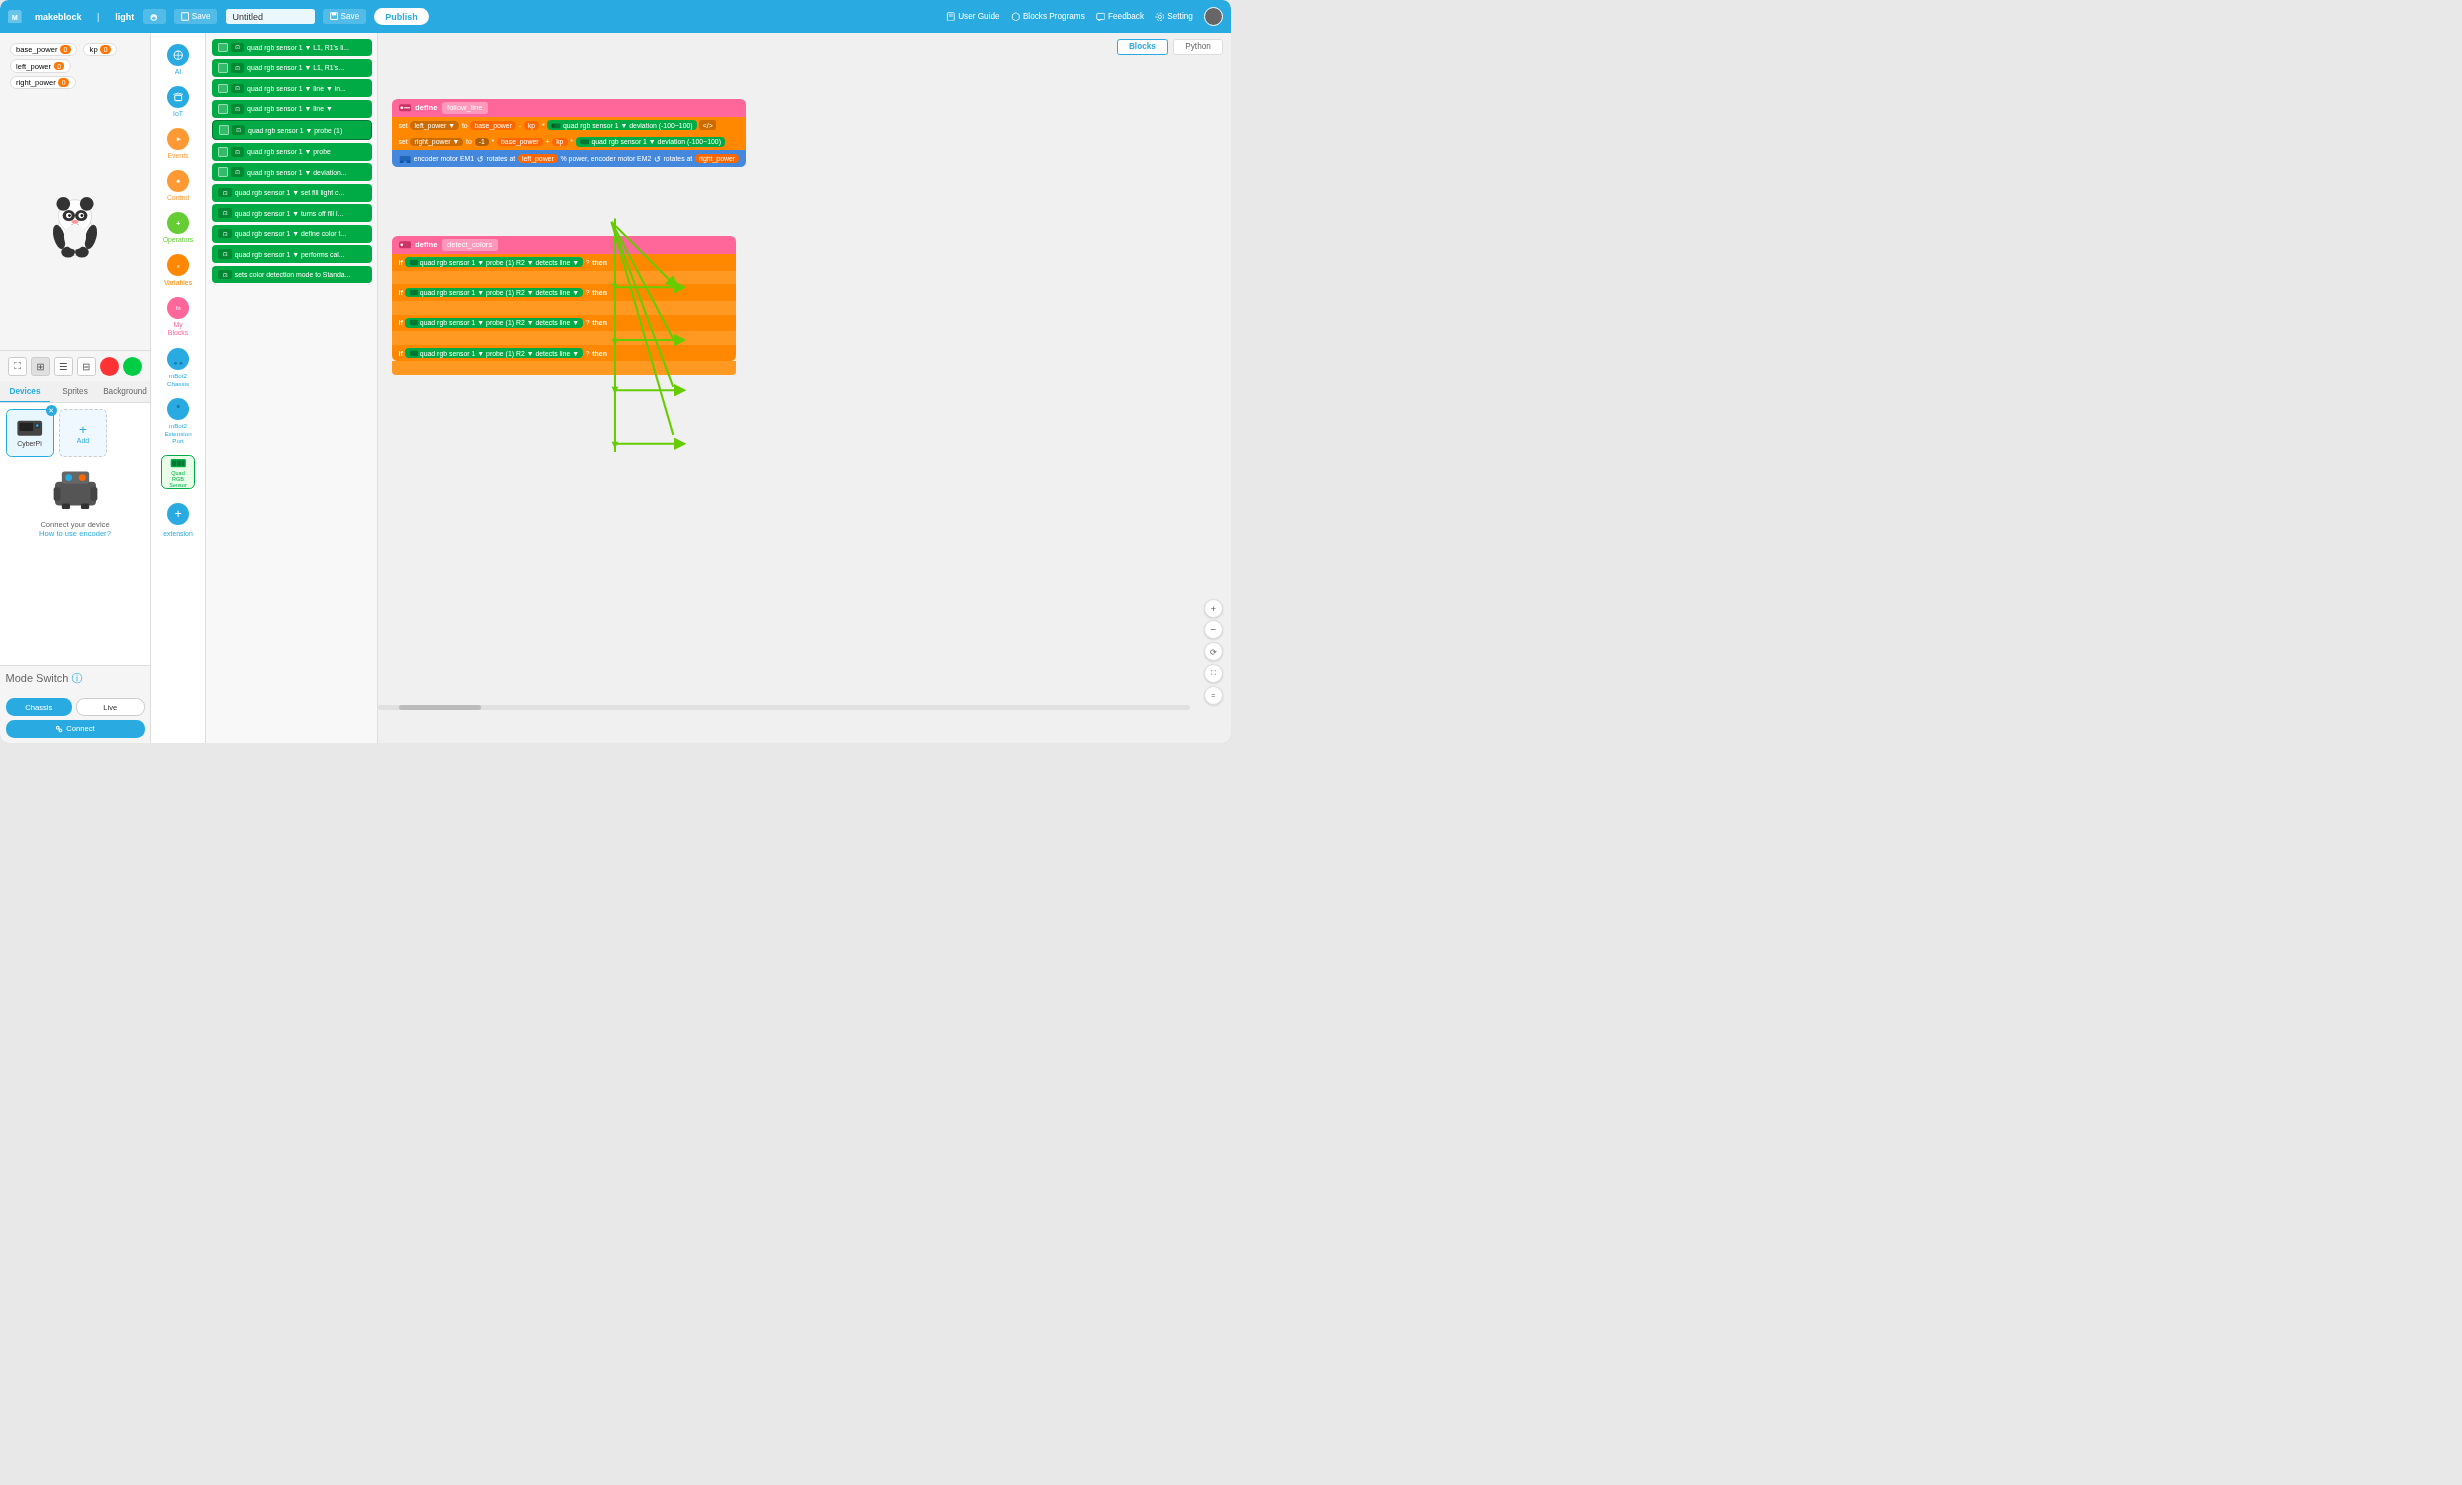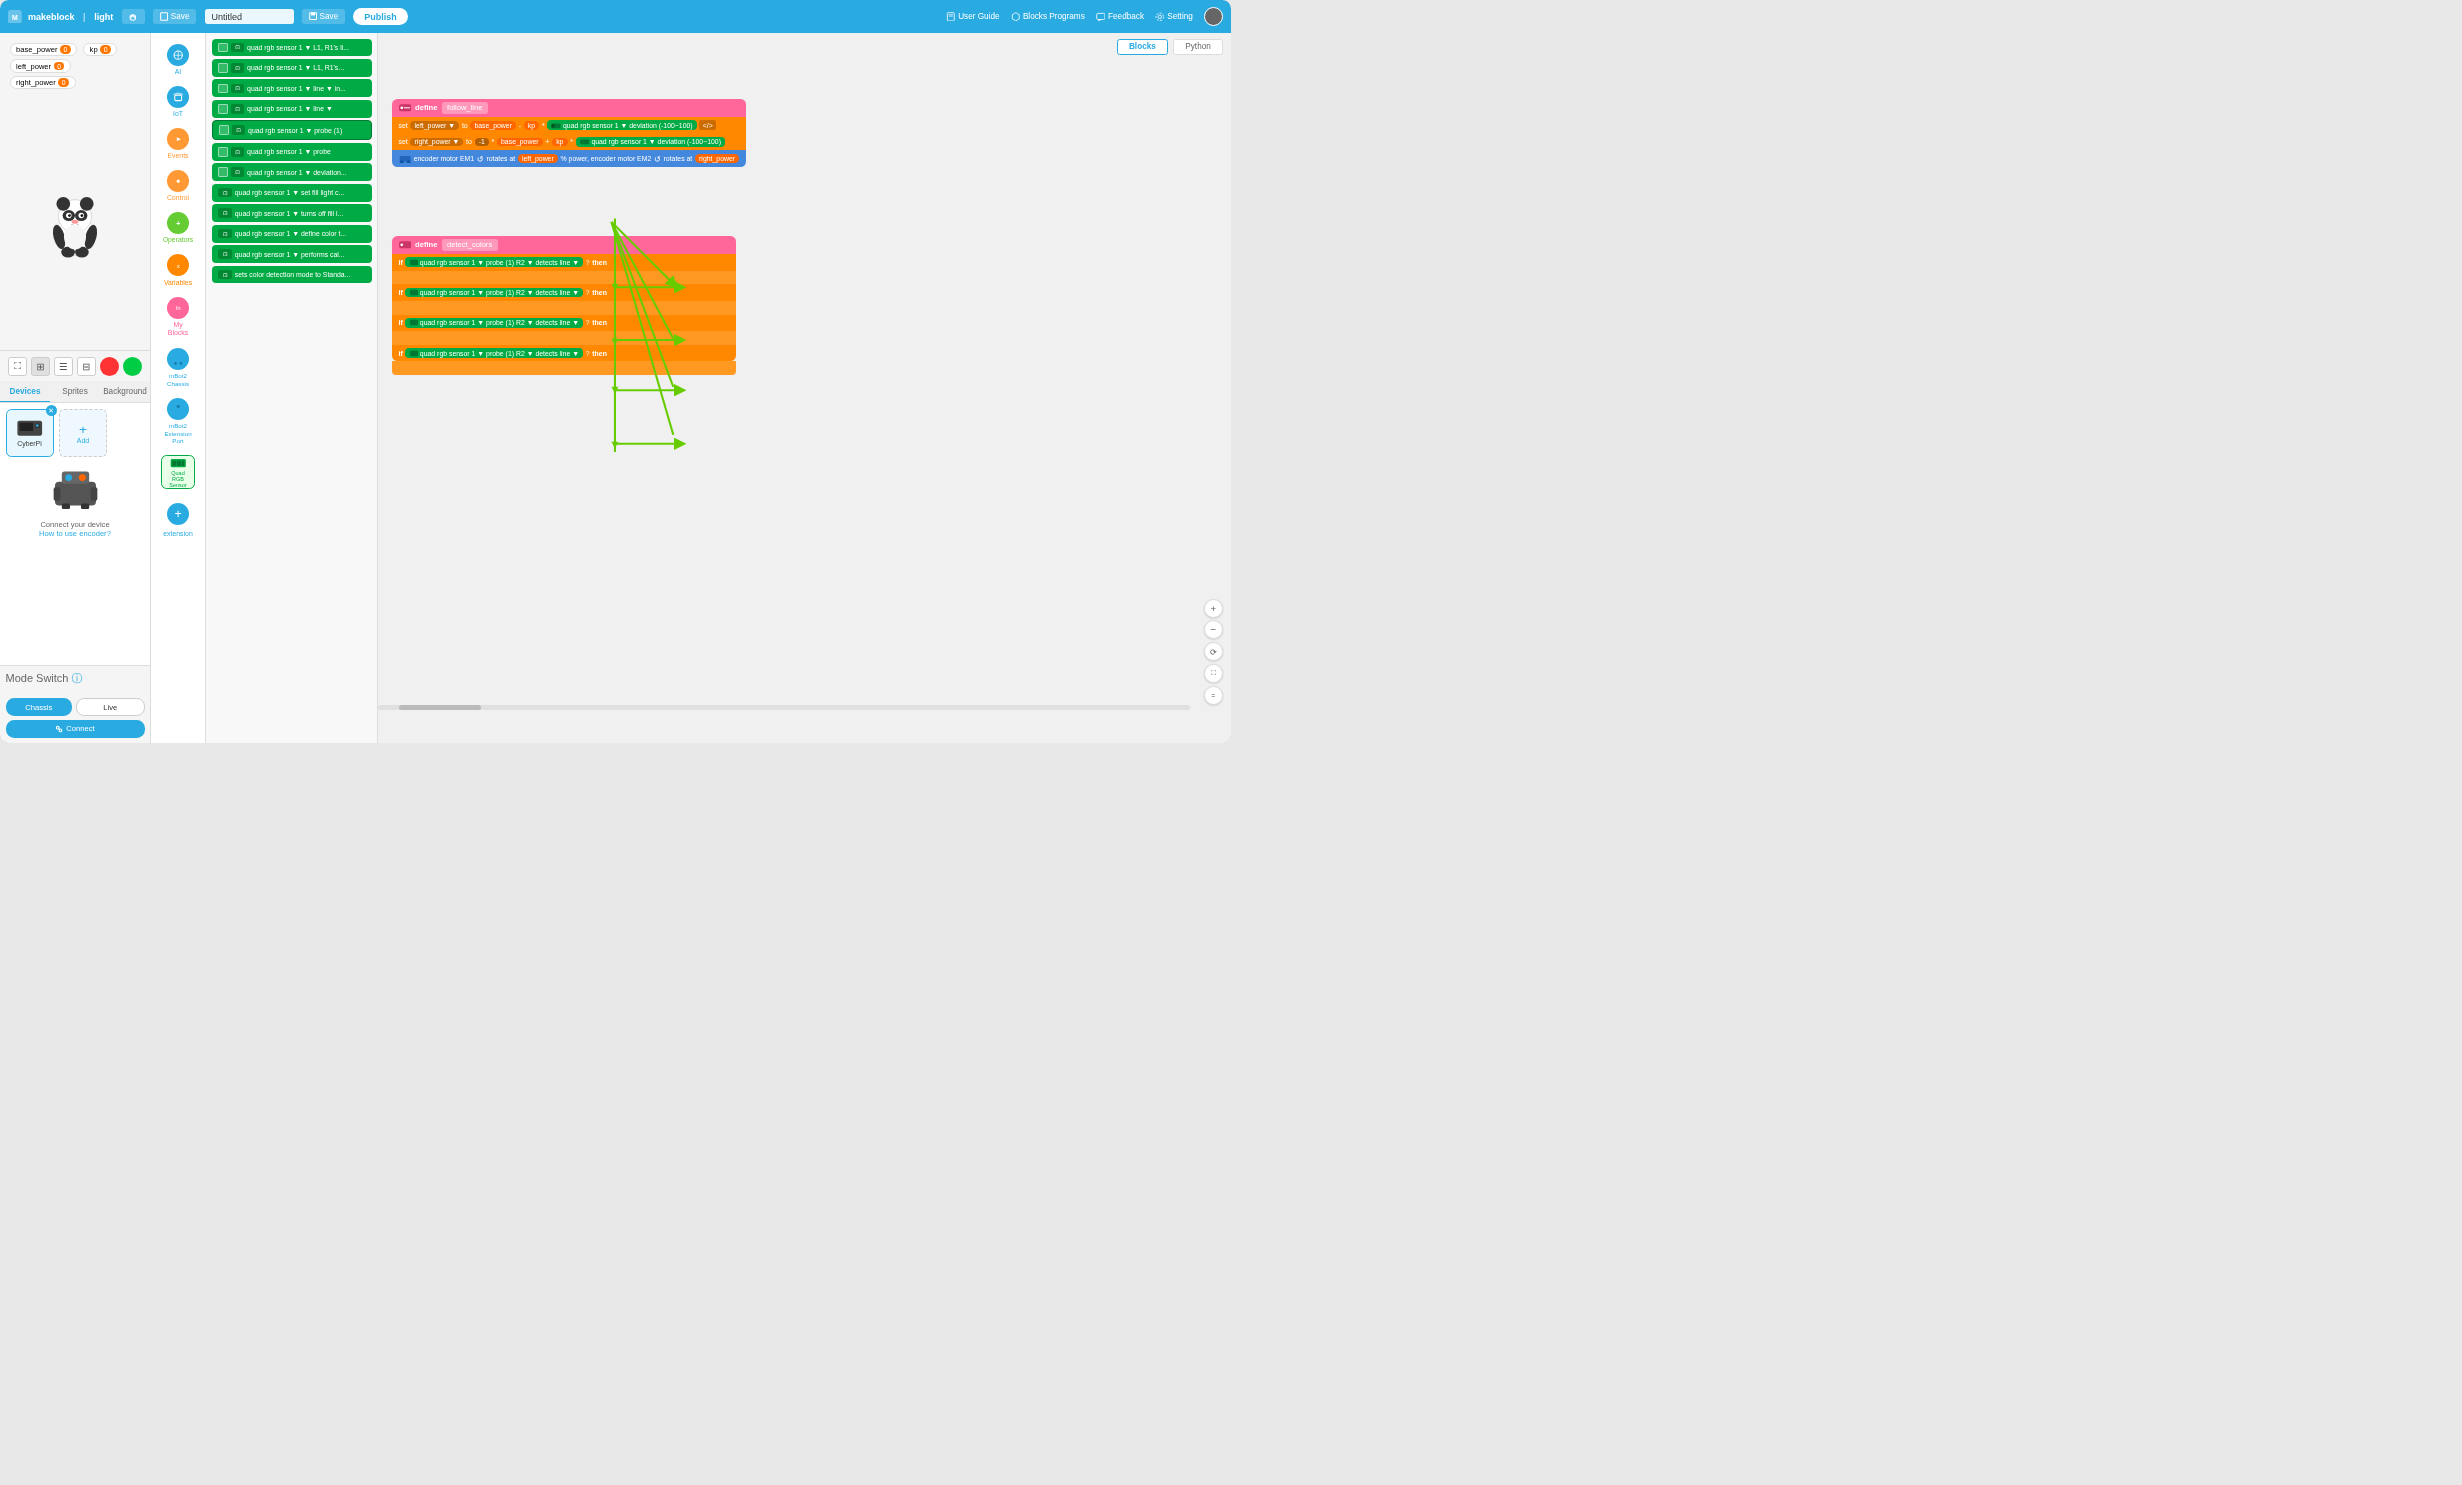--- a/index.html
+++ b/index.html
@@ -57,21 +57,21 @@
       background: #29abe2;
       display: flex;
       align-items: center;
       padding: 0 8.2px;
       gap: 8.2px;
       flex-shrink: 0;
     }
     .logo-area {
       display: flex;
       align-items: center;
-      gap: 6px;
+      gap: 13px;
       color: white;
       font-weight: 600;
       font-size: 9px;
       text-align: right;
     }
     .logo-divider {
       color: rgba(255,255,255,0.6);
       margin: 0 2.7px;
     }
     .toolbar-btn {

